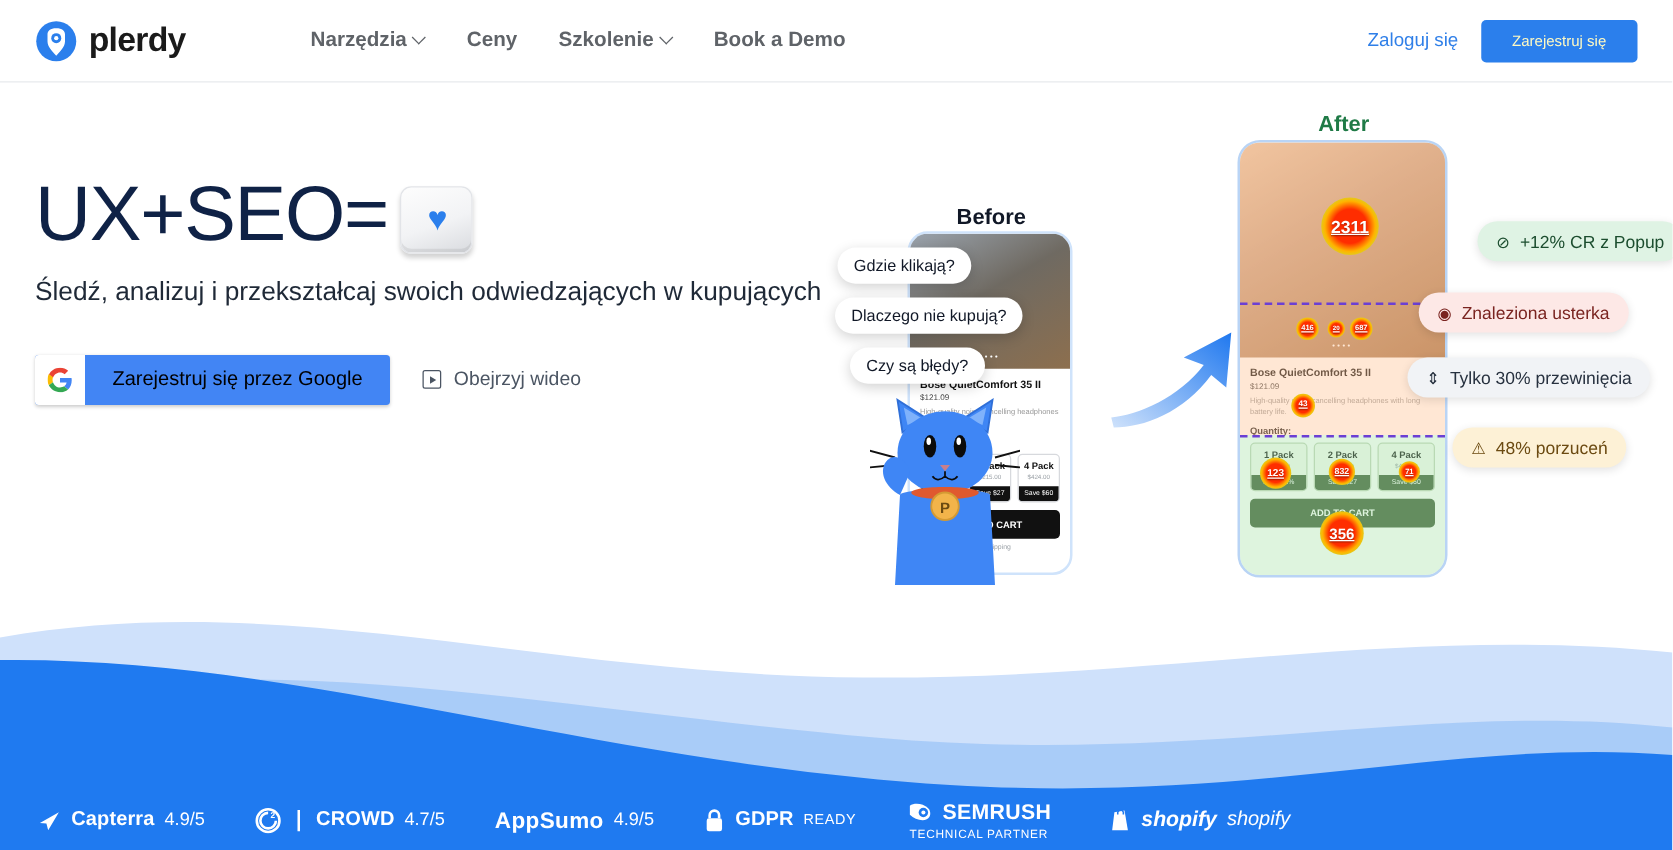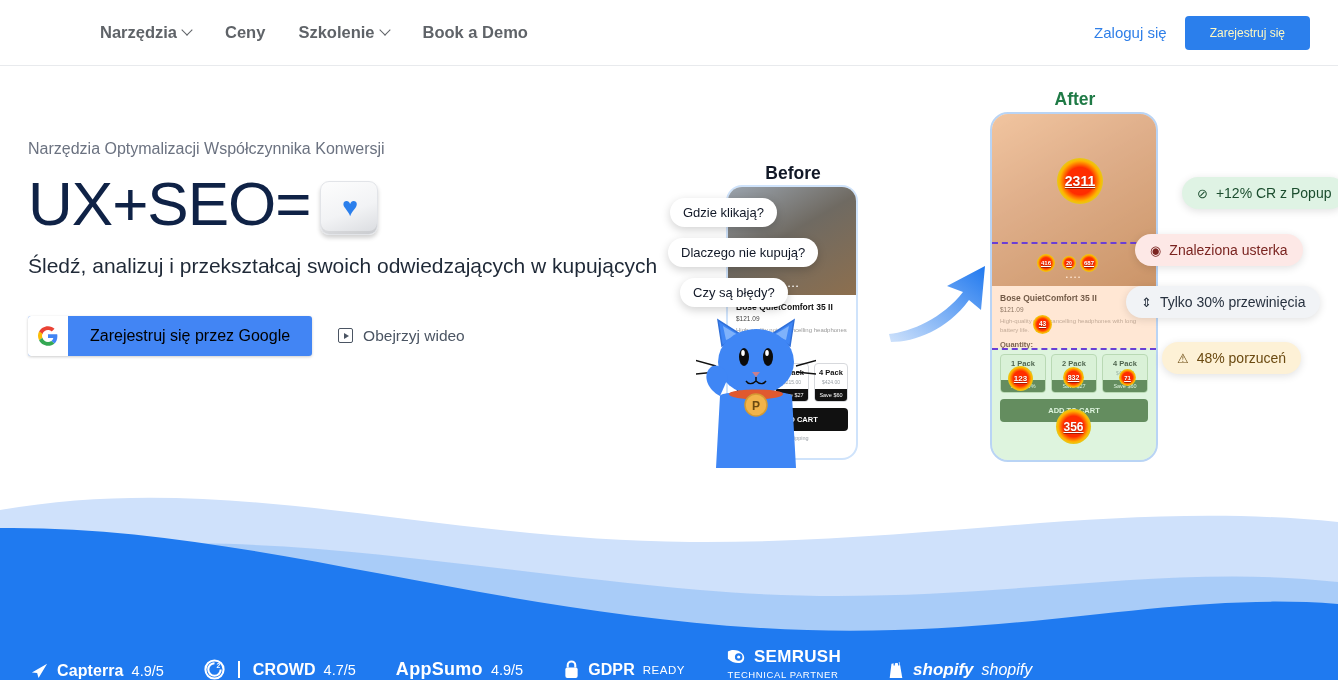--- a/index.html
+++ b/index.html
@@ -169,40 +169,49 @@
   .badge-ico{ font-size:13px; line-height:1; }
   .b1{ left:1182px; top:177px; background:#dff3e4; color:#1b4d2e; }
   .b2{ left:1135px; top:234px; background:#fde8e6; color:#7a2420; }
   .b3{ left:1126px; top:286px; background:#f1f3f6; color:#27313f; }
   .b4{ left:1162px; top:342px; background:#fdf1d6; color:#6b4a11; }
 
   
   .waves{ position:absolute; left:0; top:470px; width:1338px; height:210px; }
   .footer-logos{
     position:absolute; left:0; top:632px; width:1338px; height:48px;
-    display:flex; align-items:flex-end; gap:0;
+    display:flex; align-items:center; gap:0;
     color:#fff; padding-left:30px;
   }
   .flogo{ display:flex; align-items:center; gap:8px; margin-right:40px; }
   .flogo-name{ font-weight:700; font-size:16px; letter-spacing:.1px; }
   .flogo-score{ font-size:14.5px; font-weight:400; }
   .flogo-sub{ font-size:9.5px; letter-spacing:.6px; display:block; text-align:center; font-weight:400;}
   .g2bar{ width:2px; height:17px; background:#fff; margin:0 5px; }
   .appsumo-name{ font-weight:700; font-size:18px; letter-spacing:.3px; }
   .gdpr-ready{ font-size:11.5px; letter-spacing:.5px; }
   .semrush-name{ font-weight:700; font-size:17px; letter-spacing:.3px;}
   .shopify-name{ font-weight:700; font-style:italic; font-size:17px;}
   .shopify-partners{ font-style:italic; font-weight:400; font-size:16px;}
 </style>
 </head>
 <body>
 
 <div class="page">
 
   <div class="header">
+    <div class="brand">
+      <svg class="brand-mark" viewBox="0 0 34 34">
+        <circle cx="17" cy="17" r="16" fill="#2b7fec"></circle>
+        <path d="M10 11.5 C10 8.6 12.2 6.5 17 6.5 C21.8 6.5 24 8.6 24 11.5 L24 17 C24 21.4 20.4 25 17 28.5 C13.6 25 10 21.4 10 17 Z" fill="#fff"></path>
+        <circle cx="17" cy="14.5" r="4" fill="#2b7fec"></circle>
+        <circle cx="17" cy="14.5" r="1.7" fill="#fff"></circle>
+      </svg>
+      <span class="brand-name">plerdy</span>
+    </div>
 
     <nav class="nav">
       <div class="nav-item">
         <span>Narzędzia</span>
         <i class="chev"></i>
       </div>
       <div class="nav-item">
         <span>Ceny</span>
       </div>
       <div class="nav-item">
@@ -214,21 +223,20 @@
       </div>
     </nav>
 
     <div class="header-right">
       <span class="login-link">Zaloguj się</span>
       <button class="signup-btn">Zarejestruj się</button>
     </div>
   </div>
 
   <div class="hero-left">
-    <div class="eyebrow">Narzędzia Optymalizacji Współczynnika Konwersji</div>
     <div class="headline">
       <span>UX+SEO=</span>
       <span class="key-cap">
         <span class="heart">♥</span>
       </span>
     </div>
     <div class="subhead">Śledź, analizuj i przekształcaj swoich odwiedzających w kupujących</div>
 
     <div class="cta-row">
       <div class="google-btn">

